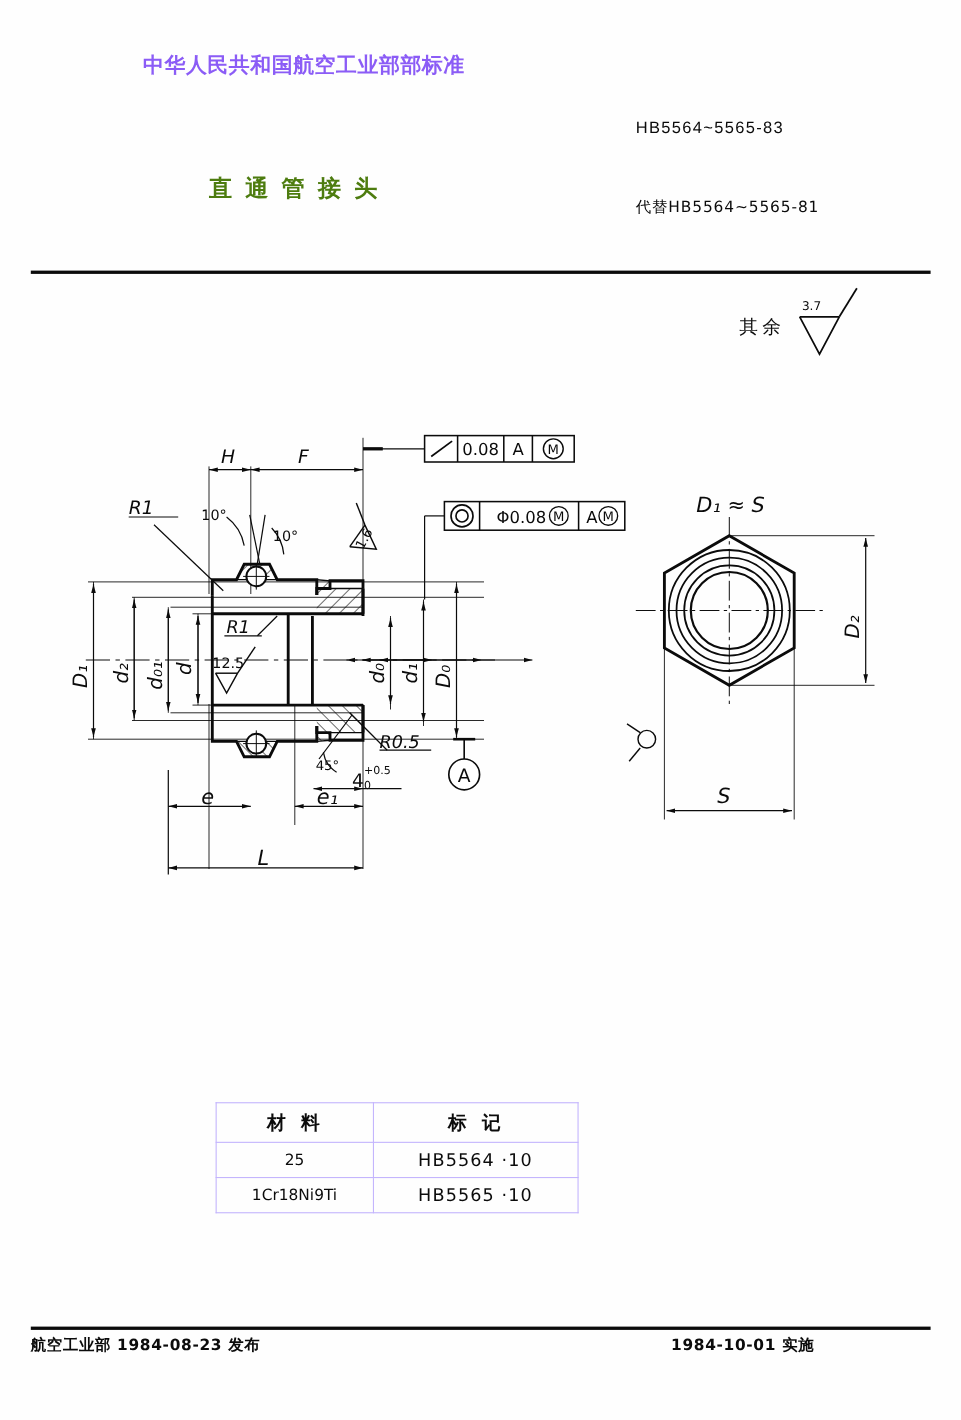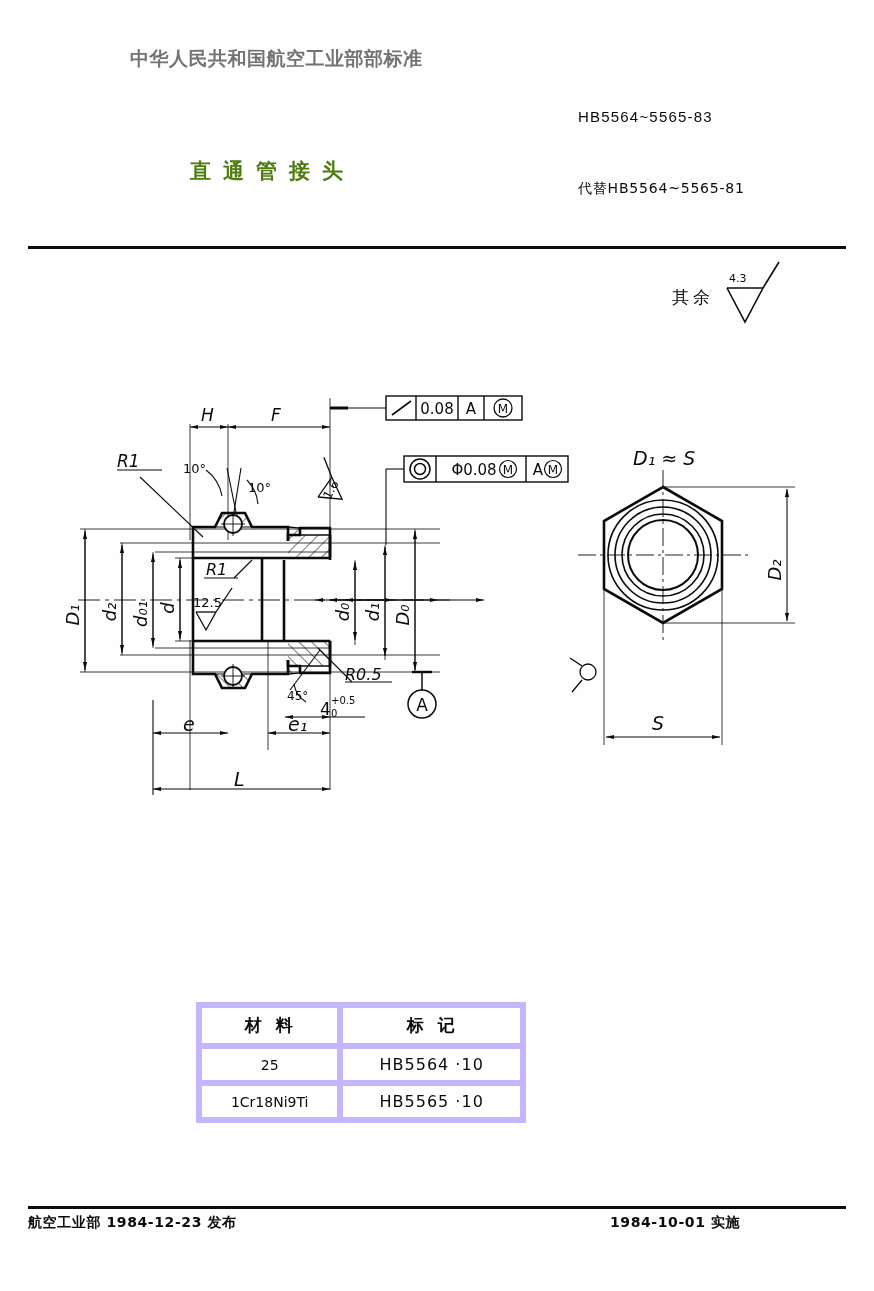--- a/index.html
+++ b/index.html
@@ -19,21 +19,21 @@
   }
   .abs { position: absolute; }
 
   
   .org-title {
     left: 130px; top: 46px;
     font-family: "DejaVu Sans", sans-serif;
     font-size: 19px;
     font-weight: bold;
     letter-spacing: 0.5px;
-    color: #737373;
+    color: #8b5cf6;
   }
   .doc-title {
     left: 190px; top: 157px;
     font-family: "DejaVu Sans", sans-serif;
     font-size: 21px;
     font-weight: bold;
     letter-spacing: 12px;
     color: #4d7c0f;
   }
   .std-no {
@@ -101,21 +101,21 @@
   table.mark-table {
     position: absolute;
     left: 196px; top: 1002px;
     width: 330px;
     border-collapse: collapse;
     font-size: 15px;
     color: #0b0b0b;
   }
   table.mark-table th,
   table.mark-table td {
-    border: 6px solid #c4b5fd;
+    border: 1px solid #c4b5fd;
     text-align: center;
     padding: 6px 4px;
     font-weight: normal;
   }
   table.mark-table th {
     font-size: 17px;
     font-weight: bold;
     letter-spacing: 14px;
     padding-left: 16px;
   }
@@ -135,21 +135,21 @@
 
   <div class="abs doc-title">直通管接头</div>
 
   <div class="abs std-no">HB5564~5565-83</div>
 
   <div class="abs std-replaces">代替HB5564~5565-81</div>
 
   <div class="abs rule-top"></div>
 
   <div class="abs qiyu-label">其余</div>
-  <div class="abs qiyu-val">4.3</div>
+  <div class="abs qiyu-val">3.7</div>
   <svg class="draw" width="874" height="1291" style="pointer-events:none">
 
     <g stroke="#0b0b0b" stroke-width="1.6" fill="none">
       <path d="M727 288 L745 322 L763 288"></path>
       <path d="M763 288 L779 262"></path>
       <path d="M727 288 L763 288"></path>
     </g>
   </svg>
 
   <svg class="draw" width="874" height="1291">
@@ -451,16 +451,16 @@
         <td class="mark">HB5564 ·10</td>
       </tr>
       <tr>
         <td class="mat">1Cr18Ni9Ti</td>
         <td class="mark">HB5565 ·10</td>
       </tr>
     </tbody>
   </table>
 
   <div class="abs rule-bottom"></div>
-  <div class="abs foot-left">航空工业部 1984-12-23  发布</div>
+  <div class="abs foot-left">航空工业部 1984-08-23  发布</div>
   <div class="abs foot-right">1984-10-01  实施</div>
 
 </div>
 
 </body></html>

